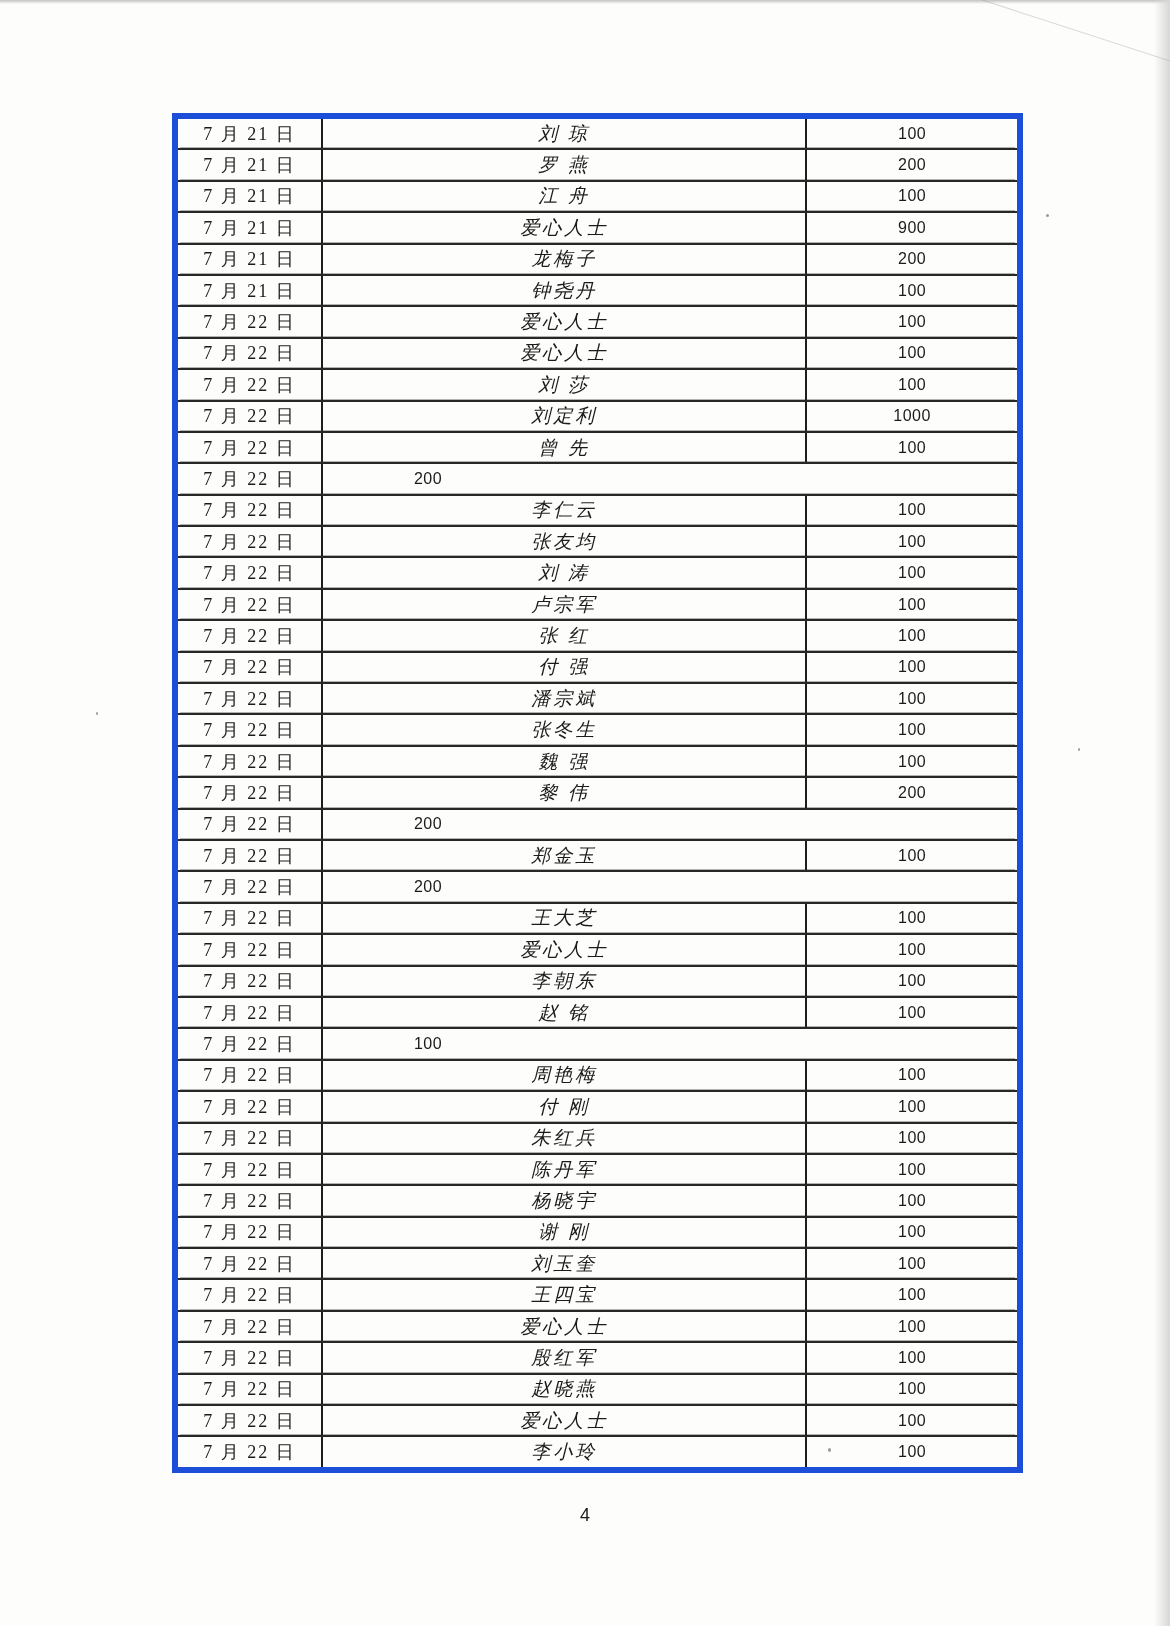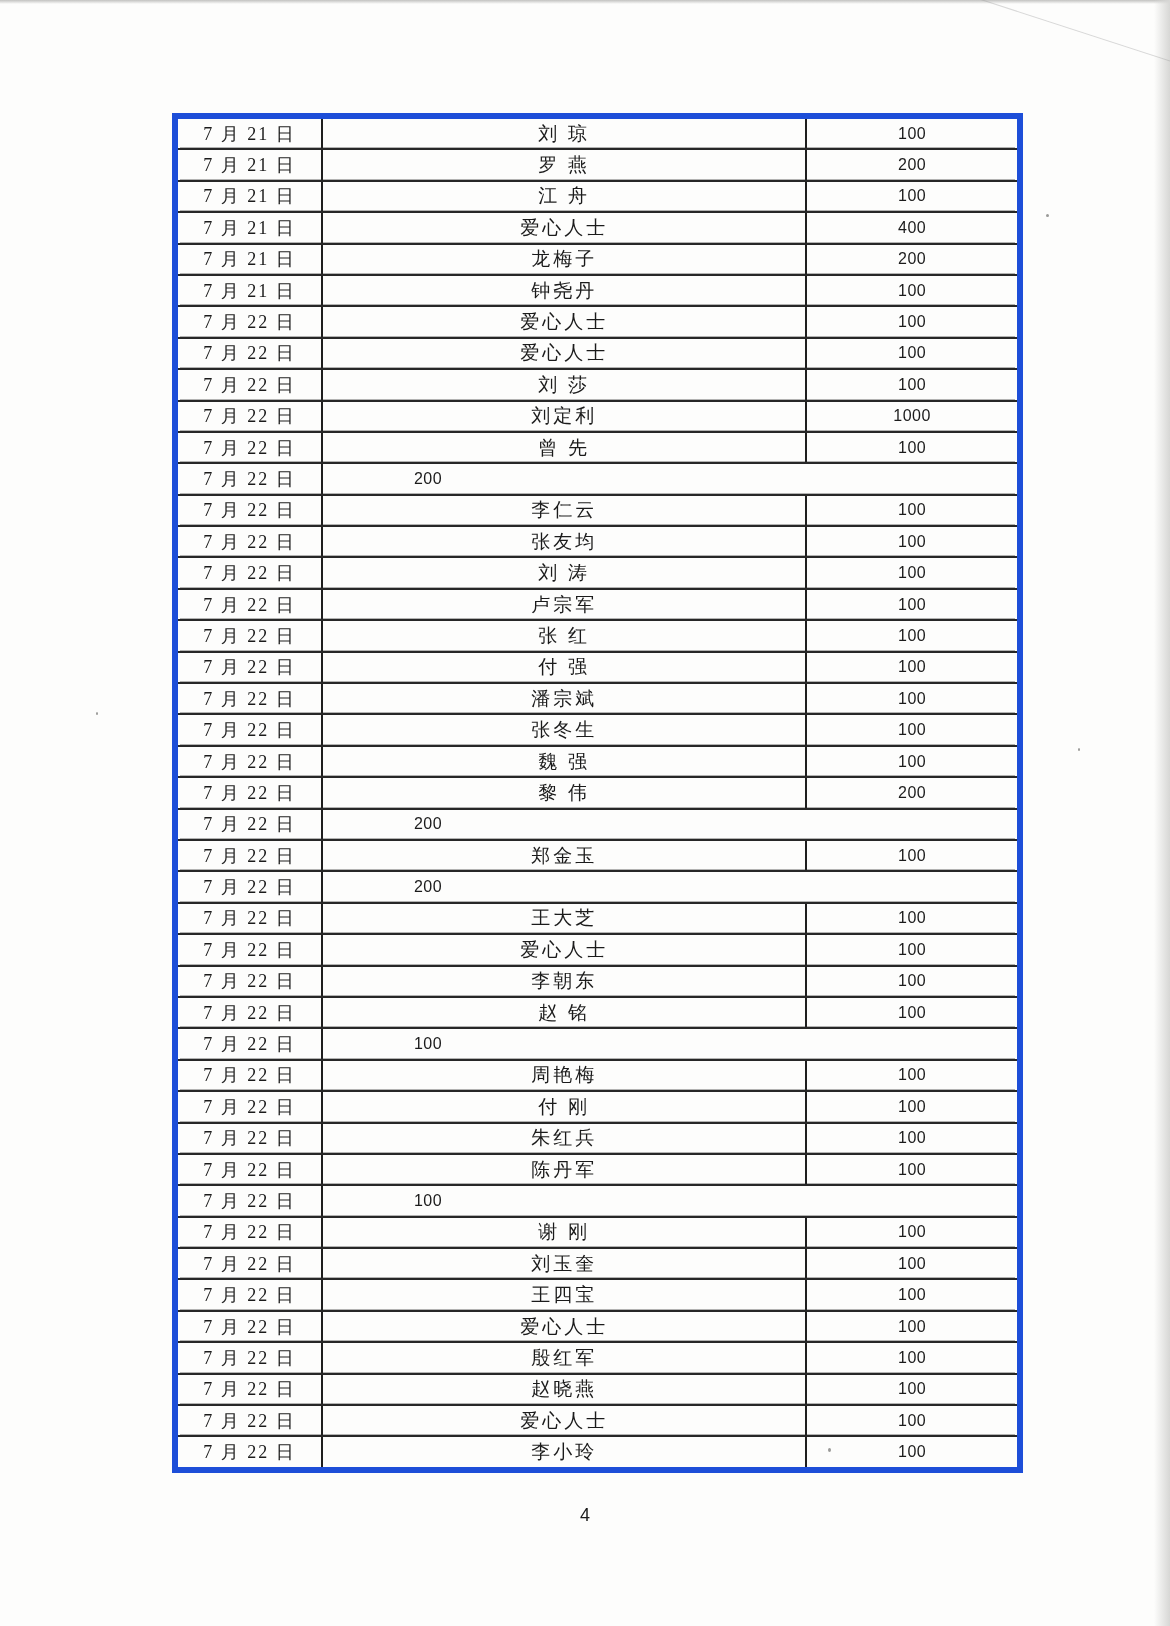--- a/index.html
+++ b/index.html
@@ -66,20 +66,21 @@
     width: 17.3%;
     border-right: 2px solid #1e1e1e;
     font-size: 18px;
     letter-spacing: 2px;
   }
   .tcell.name {
     width: 57.7%;
     border-right: 2px solid #1e1e1e;
     font-size: 19px;
     letter-spacing: 3px;
+    font-style: italic;
   }
   .tcell.amount {
     width: 25%;
     font-family: "Liberation Sans", "DejaVu Sans", sans-serif;
     font-size: 16px;
     letter-spacing: 0.5px;
   }
   .pagenum {
     position: absolute;
     left: 0; top: 1505px;
@@ -115,21 +116,21 @@
         <div class="tcell amount">200</div>
       </div>
       <div class="trow">
         <div class="tcell date">7 月 21 日</div>
         <div class="tcell name">江 舟</div>
         <div class="tcell amount">100</div>
       </div>
       <div class="trow">
         <div class="tcell date">7 月 21 日</div>
         <div class="tcell name">爱心人士</div>
-        <div class="tcell amount">400</div>
+        <div class="tcell amount">900</div>
       </div>
       <div class="trow">
         <div class="tcell date">7 月 21 日</div>
         <div class="tcell name">龙梅子</div>
         <div class="tcell amount">200</div>
       </div>
       <div class="trow">
         <div class="tcell date">7 月 21 日</div>
         <div class="tcell name">钟尧丹</div>
         <div class="tcell amount">100</div>
@@ -265,20 +266,21 @@
         <div class="tcell name">朱红兵</div>
         <div class="tcell amount">100</div>
       </div>
       <div class="trow">
         <div class="tcell date">7 月 22 日</div>
         <div class="tcell name">陈丹军</div>
         <div class="tcell amount">100</div>
       </div>
       <div class="trow">
         <div class="tcell date">7 月 22 日</div>
+        <div class="tcell name">杨晓宇</div>
         <div class="tcell amount">100</div>
       </div>
       <div class="trow">
         <div class="tcell date">7 月 22 日</div>
         <div class="tcell name">谢 刚</div>
         <div class="tcell amount">100</div>
       </div>
       <div class="trow">
         <div class="tcell date">7 月 22 日</div>
         <div class="tcell name">刘玉奎</div>

